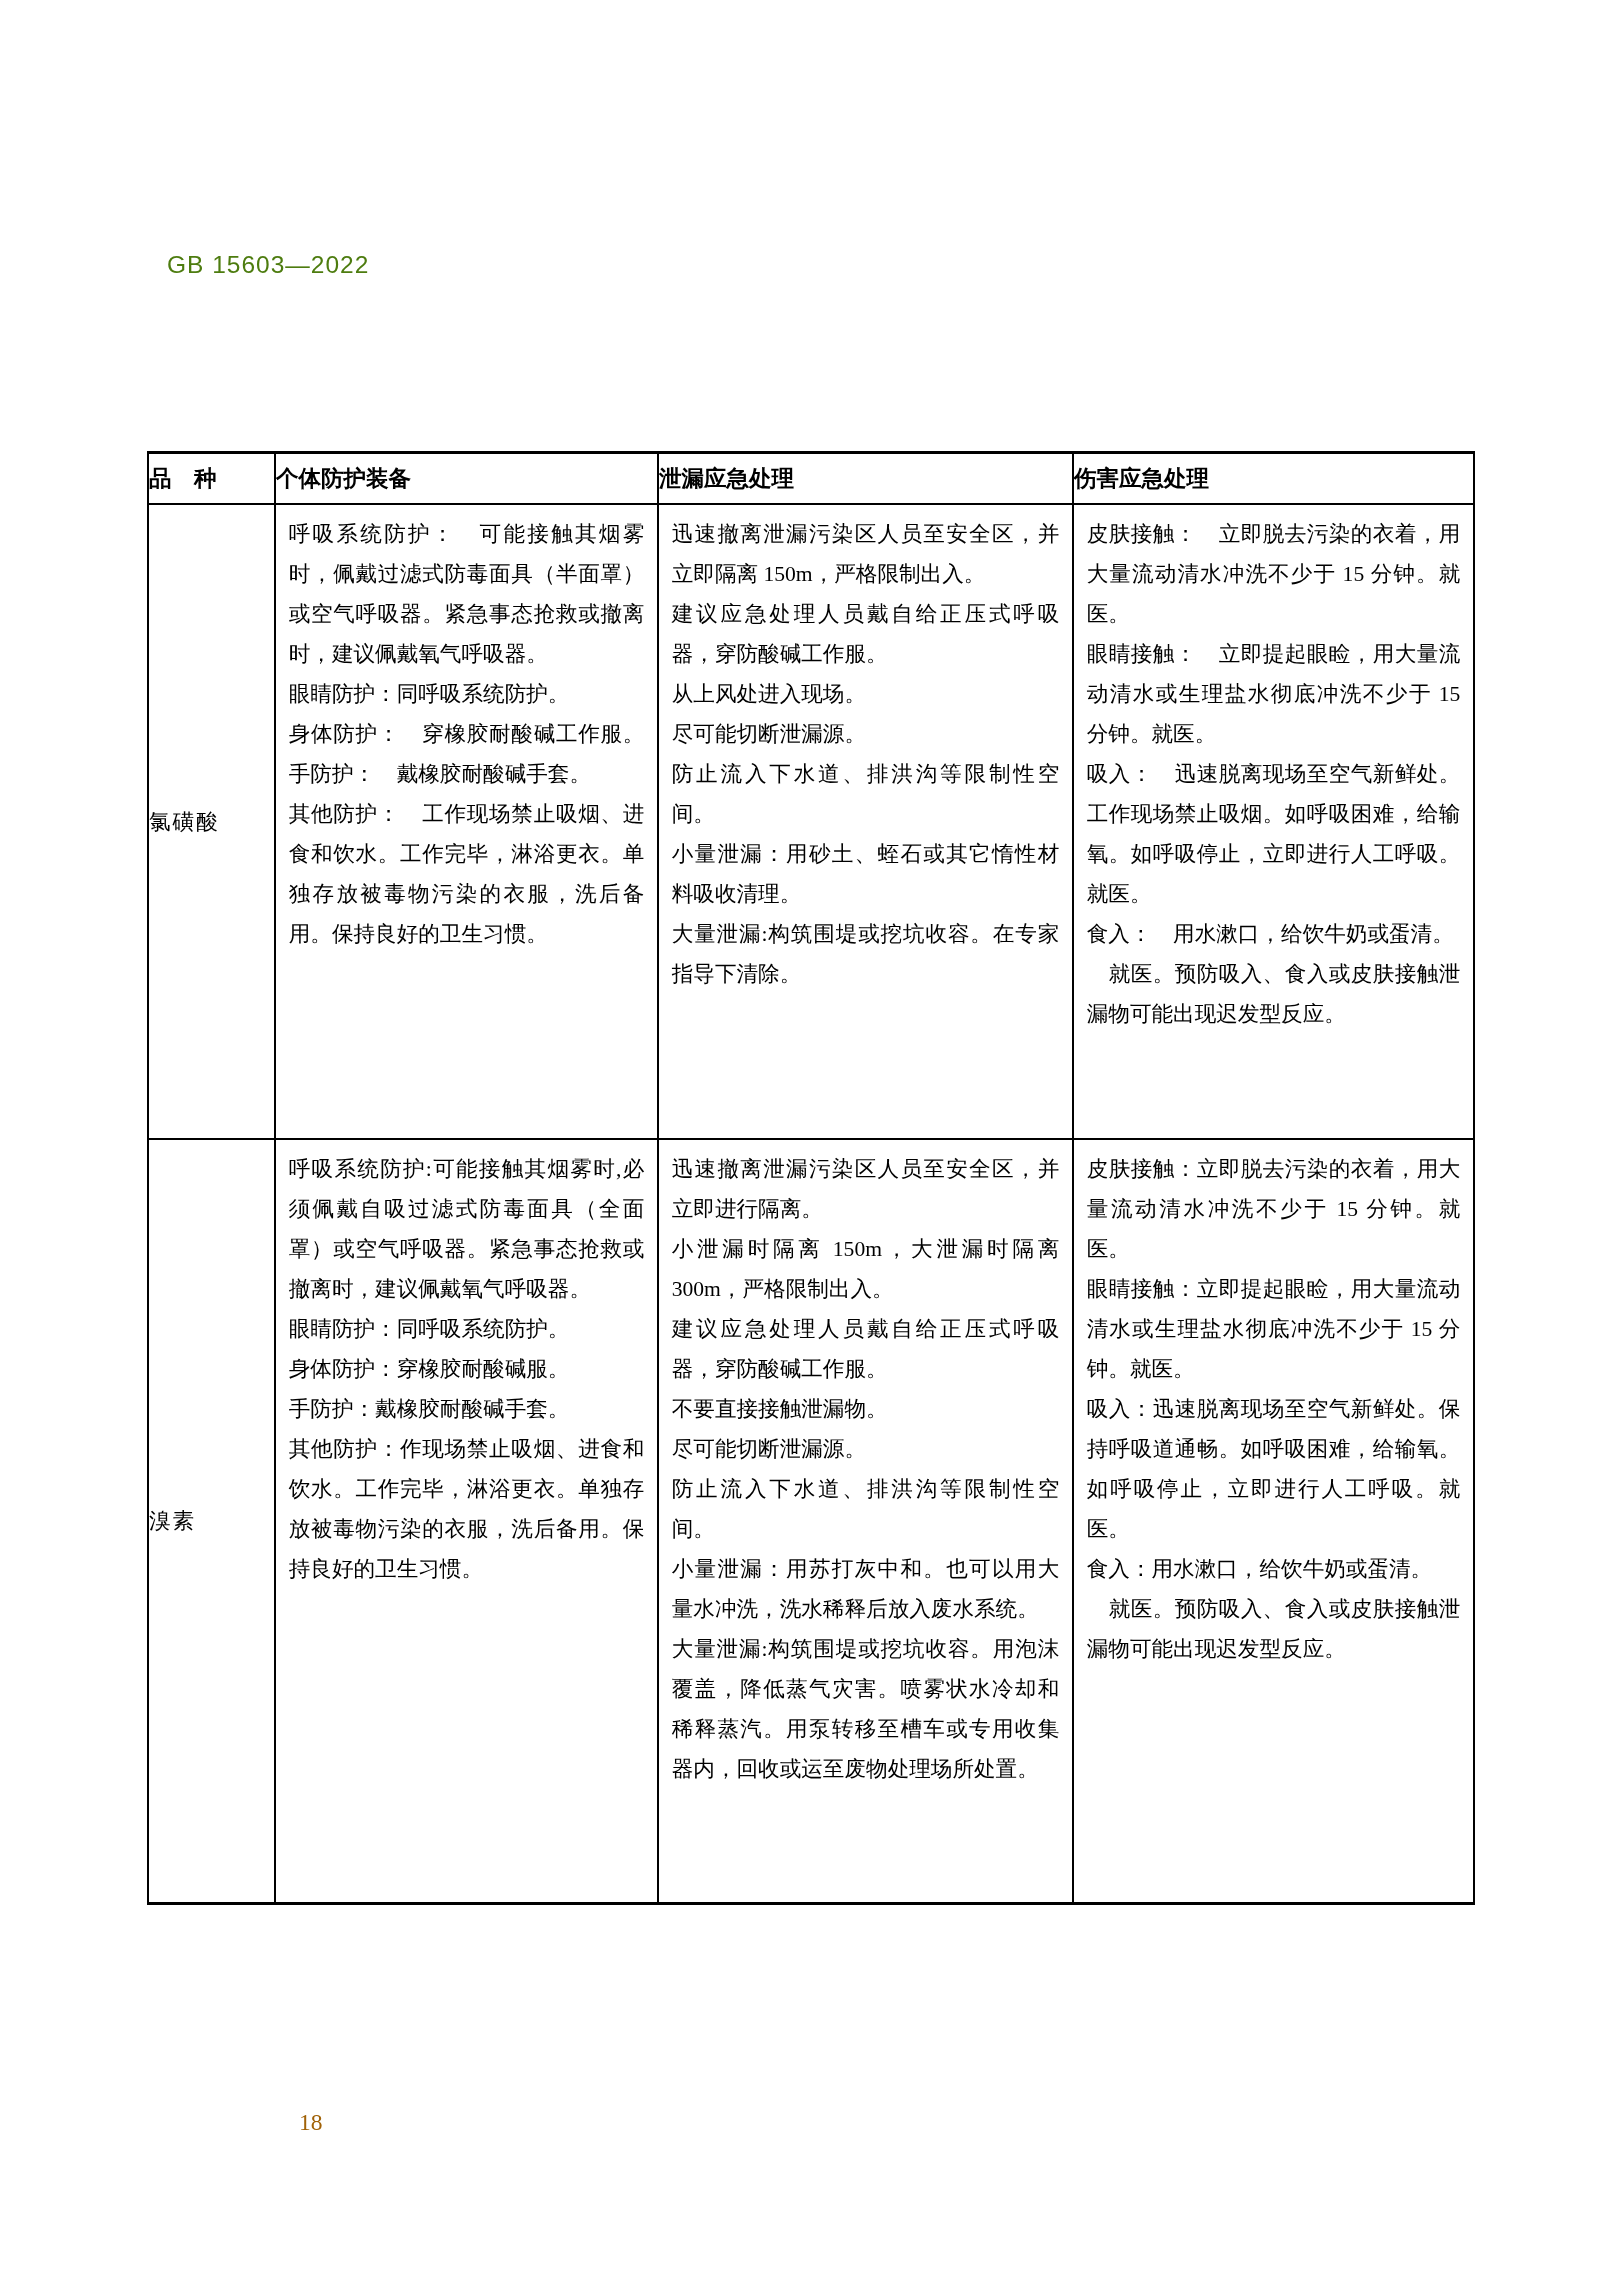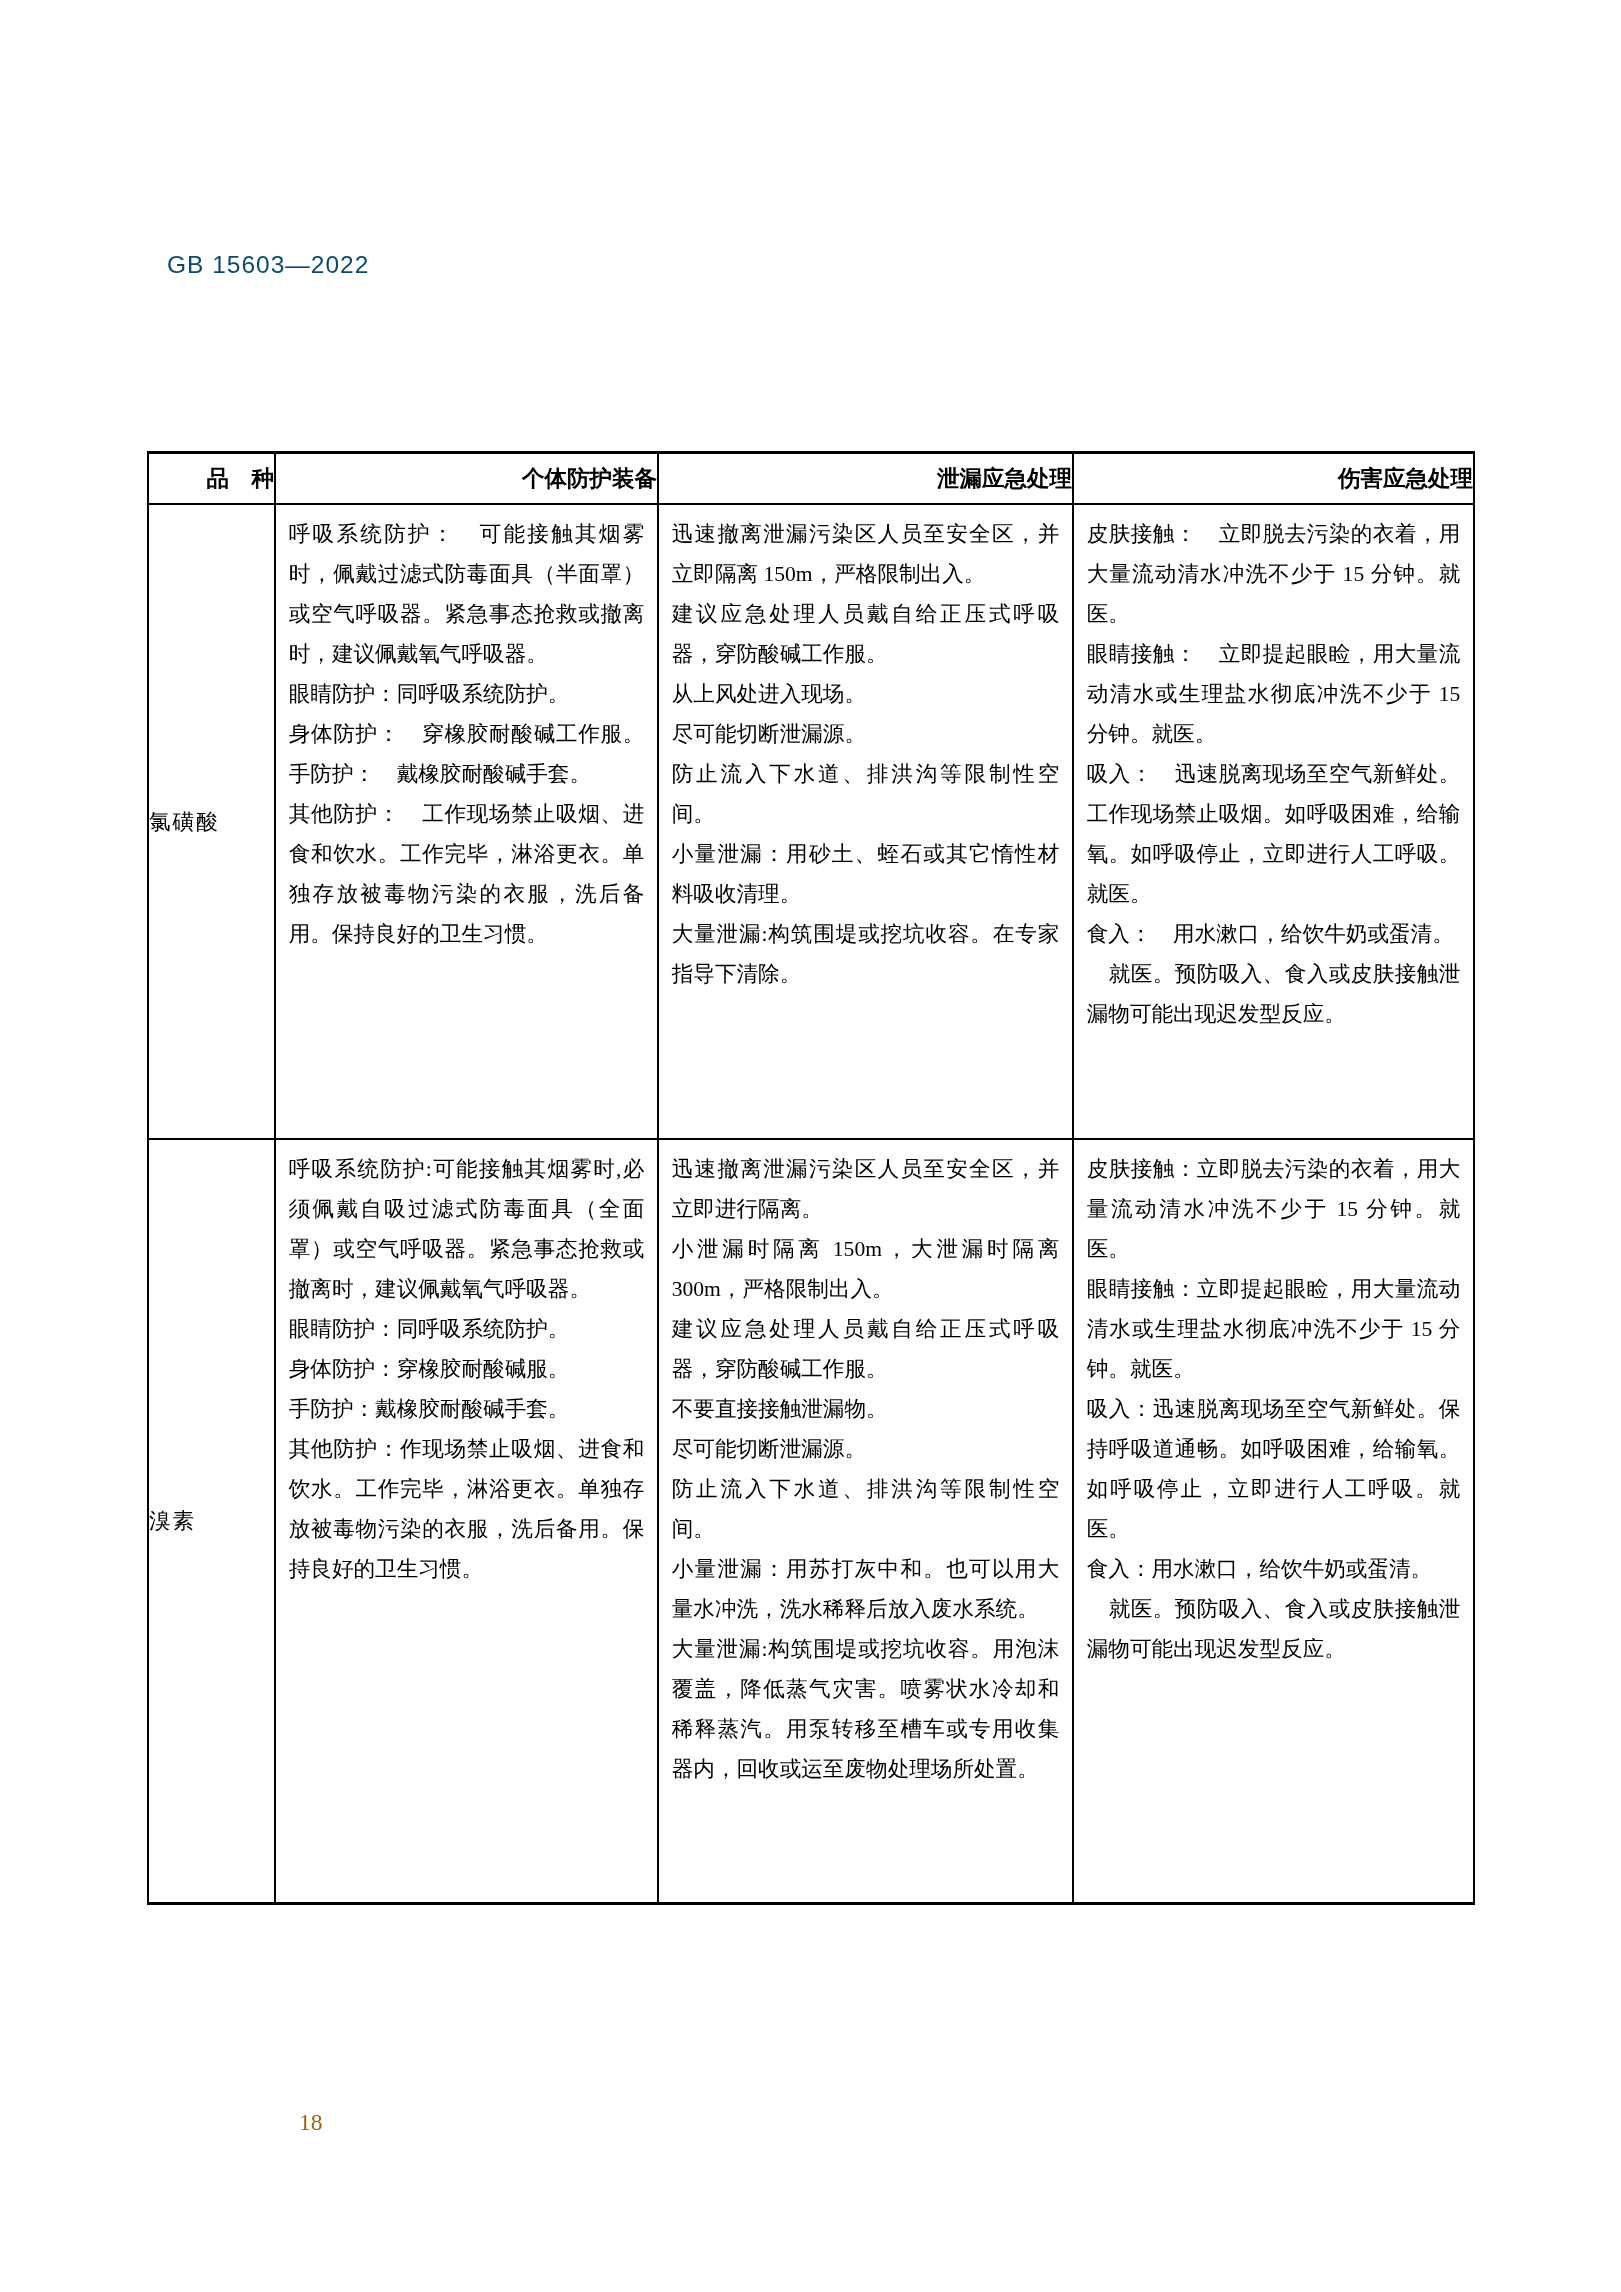--- a/index.html
+++ b/index.html
@@ -16,21 +16,21 @@
     font-family: "Liberation Serif", "DejaVu Serif", serif;
     overflow: hidden;
   }
   .std-number {
     position: absolute;
     left: 167px;
     top: 251px;
     font-family: "Liberation Sans", "DejaVu Sans", sans-serif;
     font-size: 24.5px;
     letter-spacing: 1px;
-    color: #0c4a6e;
+    color: #4d7c0f;
   }
   .table-title {
     position: absolute;
     left: 0;
     top: 343px;
     width: 100%;
     text-align: center;
     font-family: "Liberation Sans", "DejaVu Sans", sans-serif;
     font-weight: 700;
     font-size: 27.4px;
@@ -48,21 +48,21 @@
     border-top: 3.9px solid #000;
     border-bottom: 3.9px solid #000;
   }
   table.etable th {
     border: 2px solid #000;
     border-bottom: 2.9px solid #000;
     height: 49px;
     font-family: "Liberation Sans", "DejaVu Sans", sans-serif;
     font-weight: 700;
     font-size: 22.5px;
-    text-align: right;
+    text-align: left;
     vertical-align: middle;
     padding: 0;
   }
   table.etable td {
     border: 2px solid #000;
     vertical-align: top;
     padding: 8.8px 12.7px 7.8px 12.7px;
     font-size: 21.6px;
     line-height: 40px;
     margin-top: 33px;

